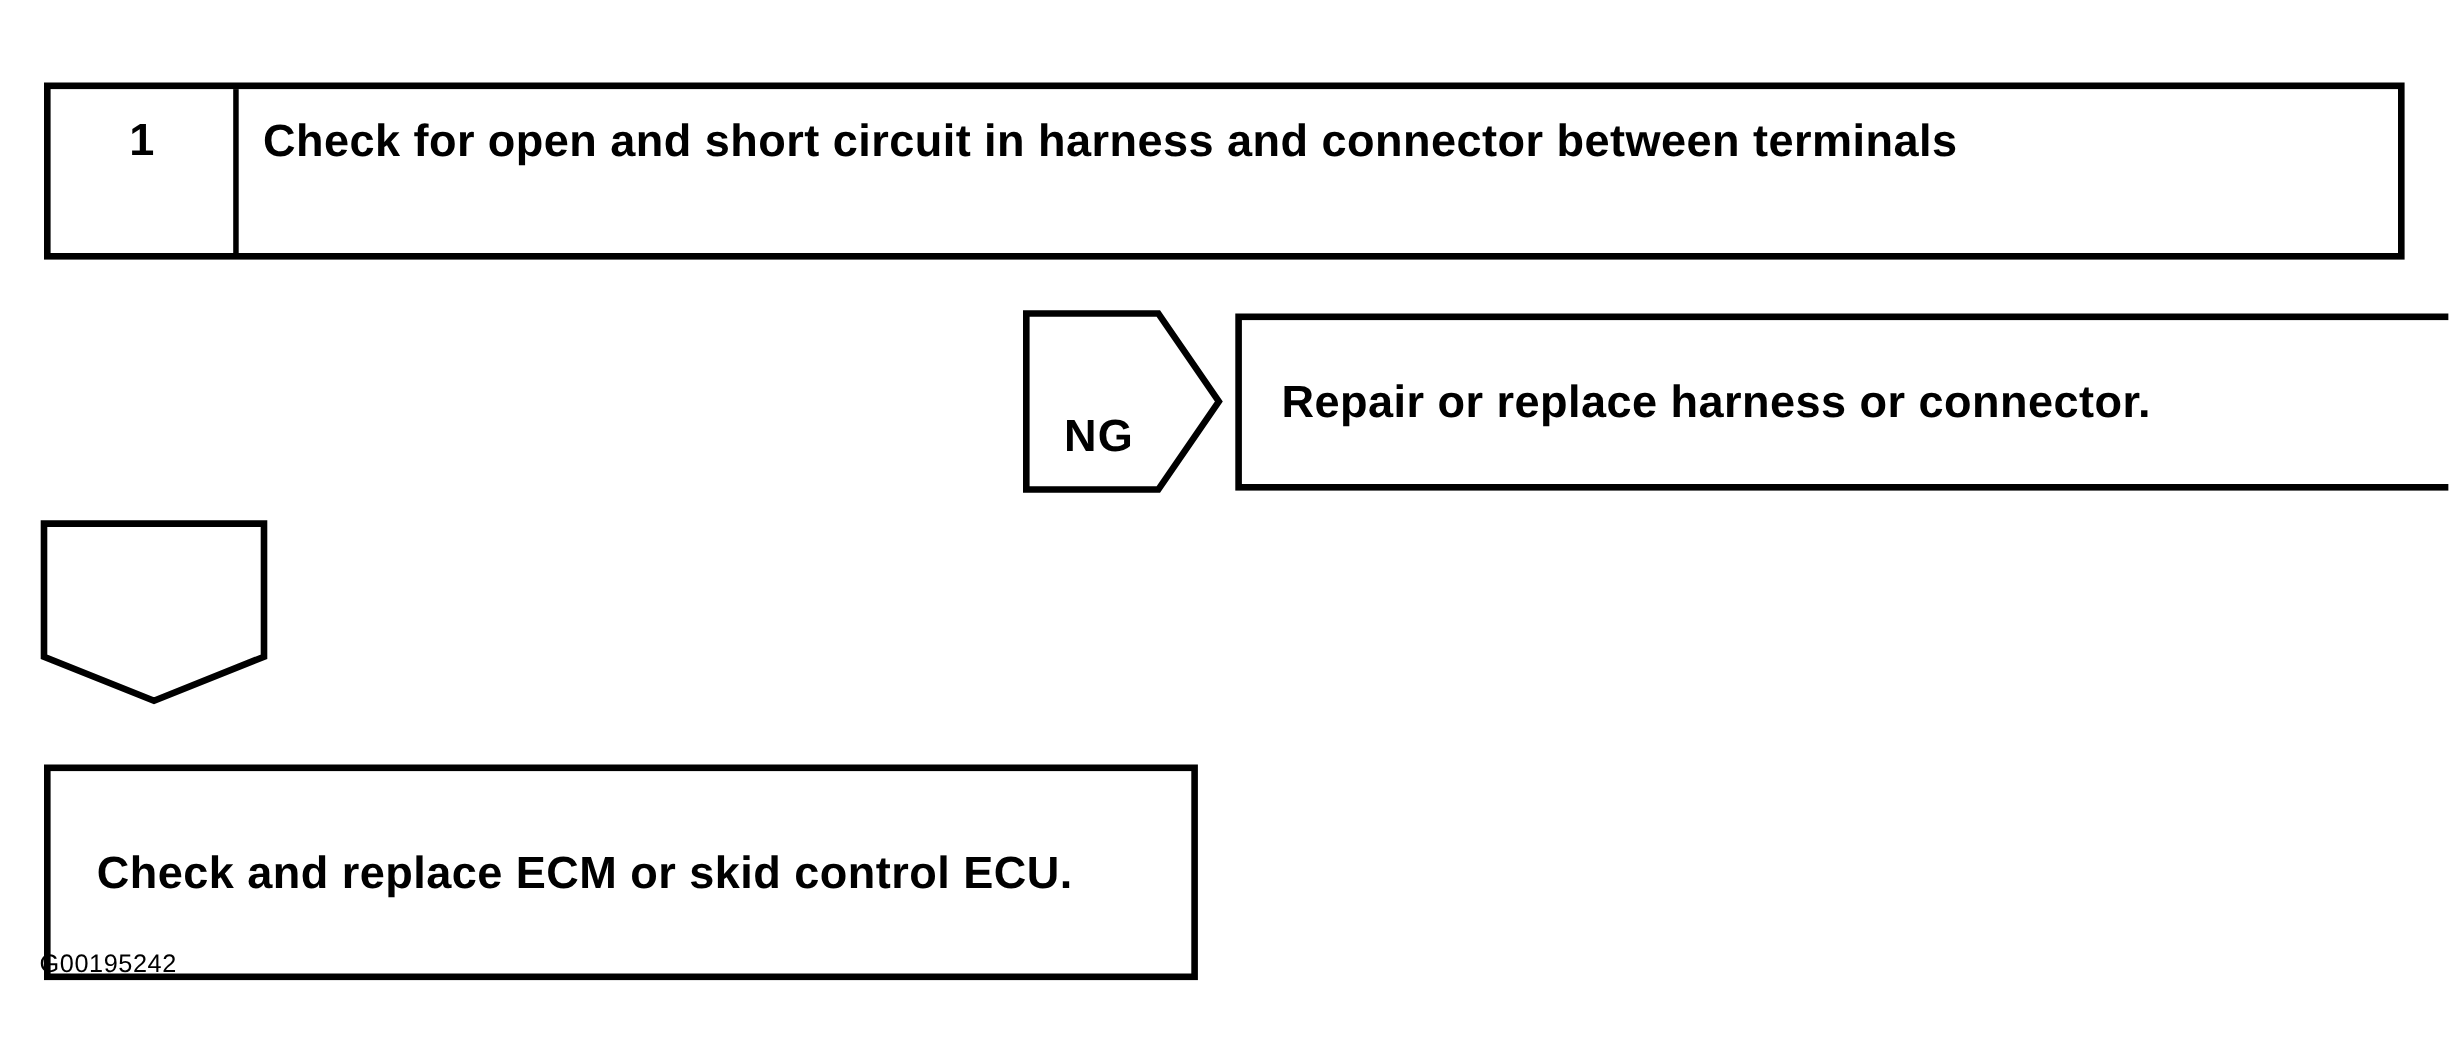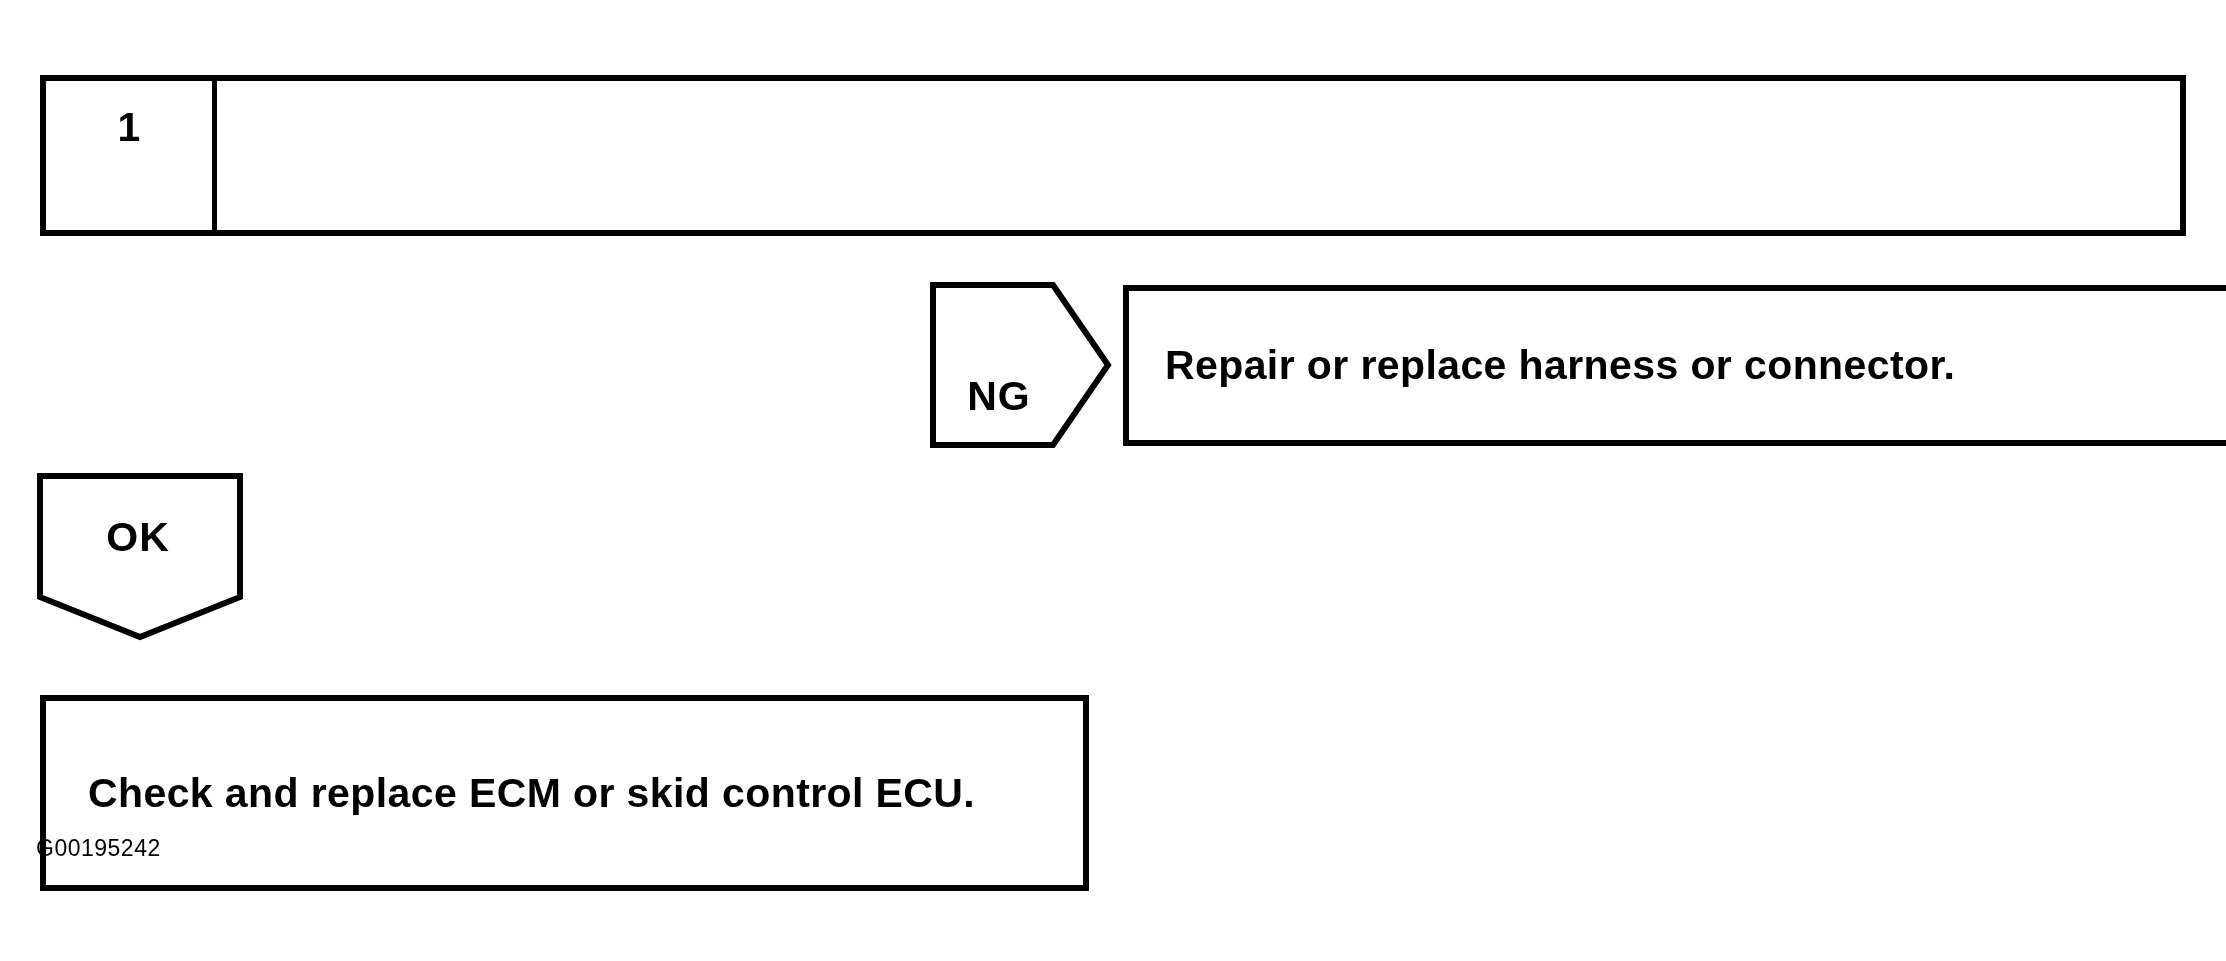--- a/index.html
+++ b/index.html
@@ -84,52 +84,52 @@
     font-weight: bold;
     text-align: center;
     line-height: 44px;
     letter-spacing: 1px;
   }
   .ng-label { left: 933px; top: 346px; width: 132px; margin-top: 28px; }
   .ok-label { left: 40px;  top: 515px; width: 196px; }
   .figure-id {
     position: absolute;
     left: 36px;
-    top: 835px;
+    top: 863px;
     font-size: 23px;
     font-weight: normal;
     letter-spacing: 0.5px;
   }
 </style>
 </head>
 <body>
 
 <div id="canvas">
 
   <div class="box step-box">
     <div class="step-number-cell">
       <span>1</span>
     </div>
     <div class="step-text">
+      <span>Check for open and short circuit in harness and connector between terminals</span>
     </div>
   </div>
 
   <svg class="pentagon-svg ng-pentagon-svg" width="182" height="167" viewBox="0 0 182 167">
     <polygon points="3,3 123,3 178,83 123,163 3,163" fill="#ffffff" stroke="#000000" stroke-width="6" stroke-linejoin="miter"></polygon>
   </svg>
   <div class="connector-label ng-label">NG</div>
 
   <div class="box result-box ng-result-box">
     <span>Repair or replace harness or connector.</span>
   </div>
 
   <svg class="pentagon-svg ok-pentagon-svg" width="206" height="170" viewBox="0 0 206 170">
     <polygon points="3,3 203,3 203,124 103,164 3,124" fill="#ffffff" stroke="#000000" stroke-width="6" stroke-linejoin="miter"></polygon>
   </svg>
-  <div class="connector-label ok-label">OK</div>
 
   <div class="box result-box ok-result-box">
     <span>Check and replace ECM or skid control ECU.</span>
   </div>
 
   <div class="figure-id">G00195242</div>
 
 </div>
 
 </body></html>

